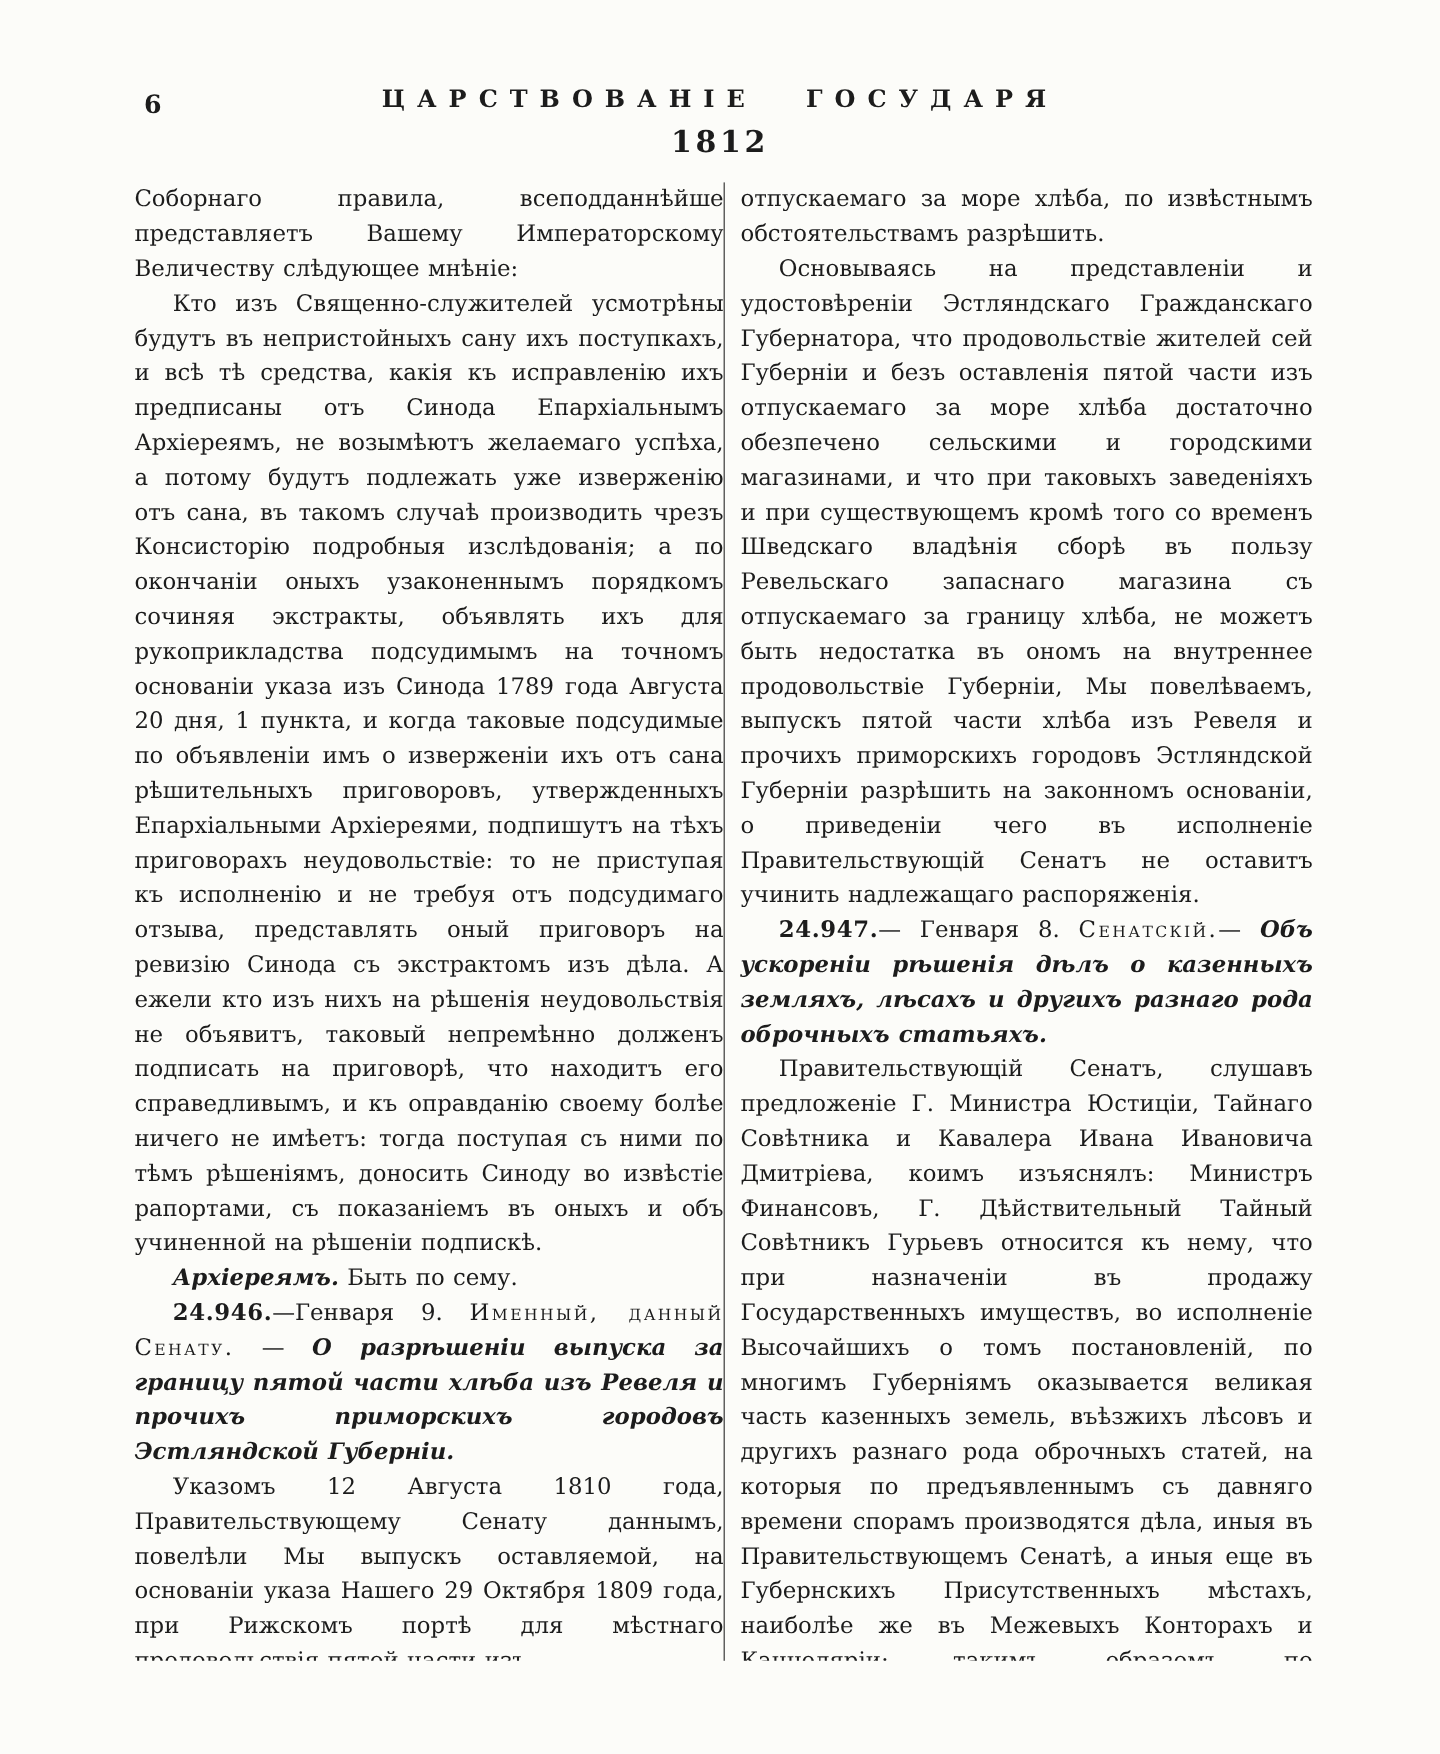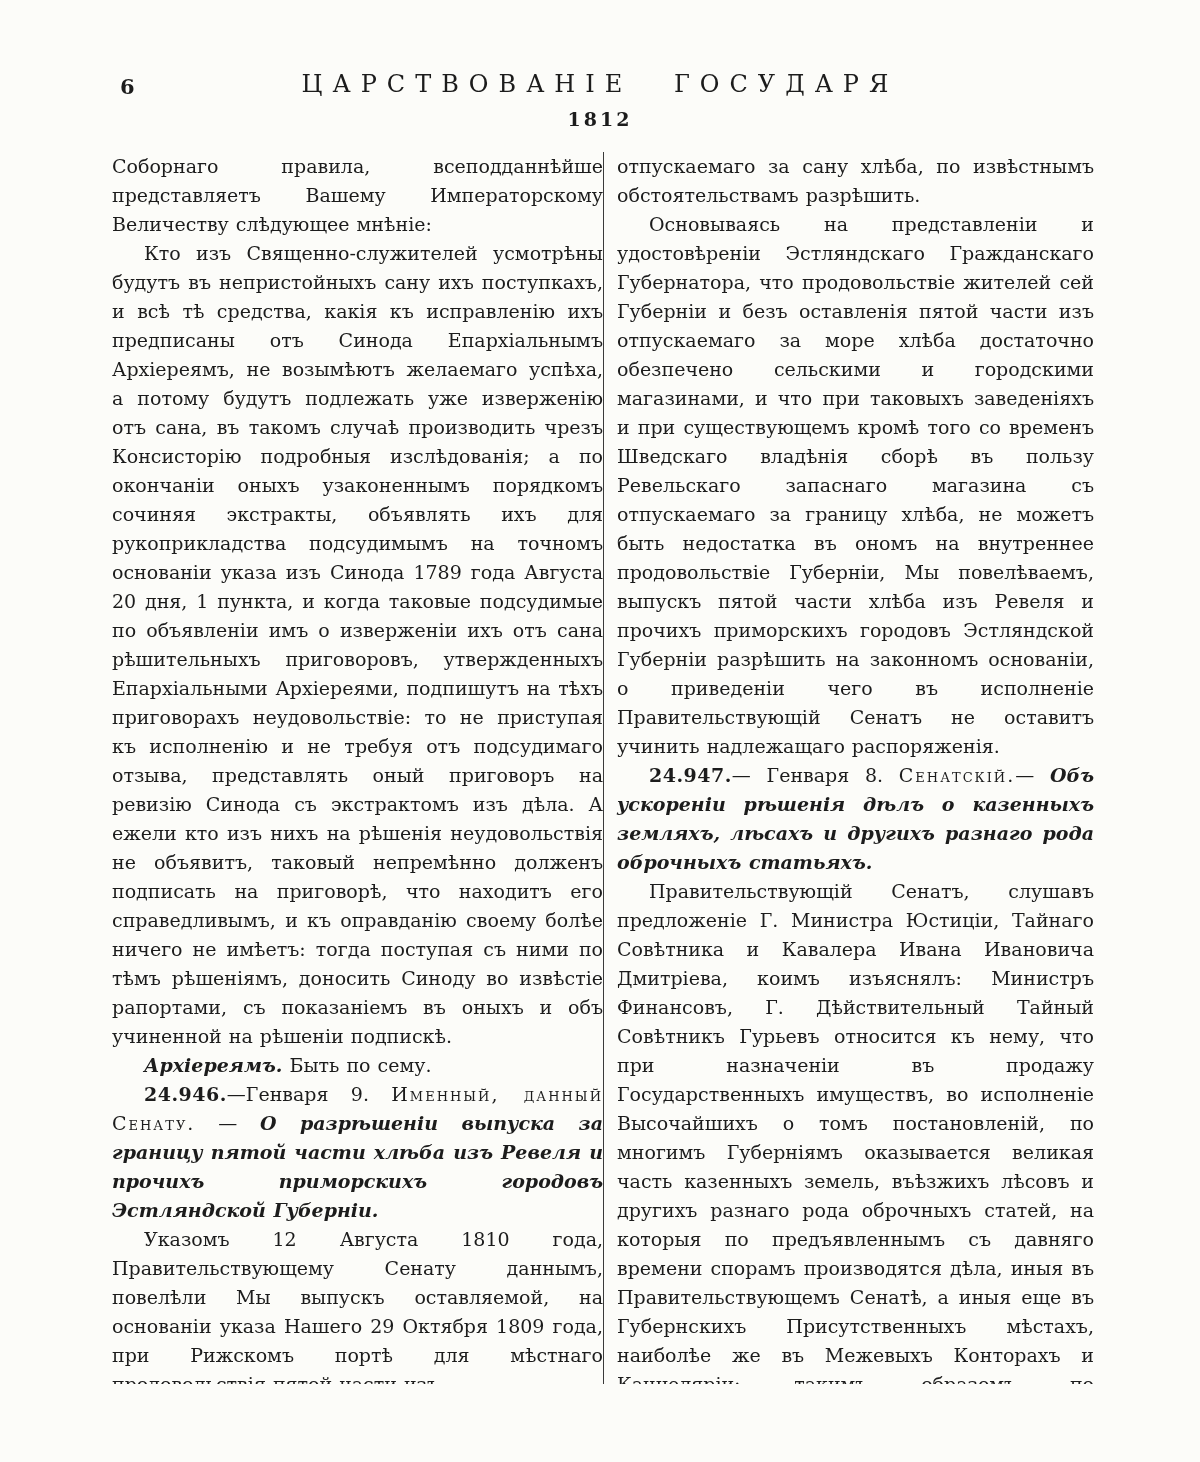--- a/index.html
+++ b/index.html
@@ -18,27 +18,27 @@
   }
   .page-number {
     position: absolute; top: 74px; left: 120px;
     font-size: 21px; font-weight: 700;
   }
   .header {
     position: absolute; top: 70px; left: 0; width: 100%;
     text-align: center;
   }
   .title {
-    font-size: 24px; font-weight: 400;
+    font-size: 20px; font-weight: 700;
     letter-spacing: 10px; word-spacing: 24px;
     white-space: nowrap;
   }
   .year {
     margin-top: 10px;
-    font-size: 19px; font-weight: 700; letter-spacing: 3px;
+    font-size: 25px; font-weight: 700; letter-spacing: 3px;
   }
   .columns {
     position: absolute; top: 152px; left: 112px;
     width: 982px; height: 1232px;
     display: flex;
   }
   .column { overflow: hidden; }
   .col-left {
     width: 492px; 
     border-right: 1px solid #3a3a3a;
@@ -72,20 +72,20 @@
 
   <div class="columns">
     <div class="column col-left" id="col-left">
         <p class="para"><span class="seg-normal">Соборнаго правила, всеподданнѣйше представляетъ Вашему Императорскому Величеству слѣдующее мнѣніе:</span></p>
         <p class="para indent"><span class="seg-normal">Кто изъ Священно-служителей усмотрѣны будутъ въ непристойныхъ сану ихъ поступкахъ, и всѣ тѣ средства, какія къ исправленію ихъ предписаны отъ Синода Епархіальнымъ Архіереямъ, не возымѣютъ желаемаго успѣха, а потому будутъ подлежать уже изверженію отъ сана, въ такомъ случаѣ производить чрезъ Консисторію подробныя изслѣдованія; а по окончаніи оныхъ узаконеннымъ порядкомъ сочиняя экстракты, объявлять ихъ для рукоприкладства подсудимымъ на точномъ основаніи указа изъ Синода 1789 года Августа 20 дня, 1 пункта, и когда таковые подсудимые по объявленіи имъ о изверженіи ихъ отъ сана рѣшительныхъ приговоровъ, утвержденныхъ Епархіальными Архіереями, подпишутъ на тѣхъ приговорахъ неудовольствіе: то не приступая къ исполненію и не требуя отъ подсудимаго отзыва, представлять оный приговоръ на ревизію Синода съ экстрактомъ изъ дѣла. А ежели кто изъ нихъ на рѣшенія неудовольствія не объявитъ, таковый непремѣнно долженъ подписать на приговорѣ, что находитъ его справедливымъ, и къ оправданію своему болѣе ничего не имѣетъ: тогда поступая съ ними по тѣмъ рѣшеніямъ, доносить Синоду во извѣстіе рапортами, съ показаніемъ въ оныхъ и объ учиненной на рѣшеніи подпискѣ.</span></p>
         <p class="para indent"><span class="seg-italic">Архіереямъ.</span><span class="seg-normal"> Быть по сему.</span></p>
         <p class="para indent"><span class="seg-bold">24.946.</span><span class="seg-normal">—Генваря 9. </span><span class="seg-smallcaps">Именный, данный Сенату.</span><span class="seg-normal"> — </span><span class="seg-italic">О разрѣшеніи выпуска за границу пятой части хлѣба изъ Ревеля и прочихъ приморскихъ городовъ Эстляндской Губерніи.</span></p>
         <p class="para indent"><span class="seg-normal">Указомъ 12 Августа 1810 года, Правительствующему Сенату даннымъ, повелѣли Мы выпускъ оставляемой, на основаніи указа Нашего 29 Октября 1809 года, при Рижскомъ портѣ для мѣстнаго продовольствія пятой части изъ</span></p>
       </div>
     <div class="column col-right" id="col-right">
-        <p class="para"><span class="seg-normal">отпускаемаго за сану хлѣба, по извѣстнымъ обстоятельствамъ разрѣшить.</span></p>
+        <p class="para"><span class="seg-normal">отпускаемаго за море хлѣба, по извѣстнымъ обстоятельствамъ разрѣшить.</span></p>
         <p class="para indent"><span class="seg-normal">Основываясь на представленіи и удостовѣреніи Эстляндскаго Гражданскаго Губернатора, что продовольствіе жителей сей Губерніи и безъ оставленія пятой части изъ отпускаемаго за море хлѣба достаточно обезпечено сельскими и городскими магазинами, и что при таковыхъ заведеніяхъ и при существующемъ кромѣ того со временъ Шведскаго владѣнія сборѣ въ пользу Ревельскаго запаснаго магазина съ отпускаемаго за границу хлѣба, не можетъ быть недостатка въ ономъ на внутреннее продовольствіе Губерніи, Мы повелѣваемъ, выпускъ пятой части хлѣба изъ Ревеля и прочихъ приморскихъ городовъ Эстляндской Губерніи разрѣшить на законномъ основаніи, о приведеніи чего въ исполненіе Правительствующій Сенатъ не оставитъ учинить надлежащаго распоряженія.</span></p>
         <p class="para indent"><span class="seg-bold">24.947.</span><span class="seg-normal">— Генваря 8. </span><span class="seg-smallcaps">Сенатскій.</span><span class="seg-normal">— </span><span class="seg-italic">Объ ускореніи рѣшенія дѣлъ о казенныхъ земляхъ, лѣсахъ и другихъ разнаго рода оброчныхъ статьяхъ.</span></p>
         <p class="para indent"><span class="seg-normal">Правительствующій Сенатъ, слушавъ предложеніе Г. Министра Юстиціи, Тайнаго Совѣтника и Кавалера Ивана Ивановича Дмитріева, коимъ изъяснялъ: Министръ Финансовъ, Г. Дѣйствительный Тайный Совѣтникъ Гурьевъ относится къ нему, что при назначеніи въ продажу Государственныхъ имуществъ, во исполненіе Высочайшихъ о томъ постановленій, по многимъ Губерніямъ оказывается великая часть казенныхъ земель, въѣзжихъ лѣсовъ и другихъ разнаго рода оброчныхъ статей, на которыя по предъявленнымъ съ давняго времени спорамъ производятся дѣла, иныя въ Правительствующемъ Сенатѣ, а иныя еще въ Губернскихъ Присутственныхъ мѣстахъ, наиболѣе же въ Межевыхъ Конторахъ и Канцеляріи; такимъ образомъ по неразрѣшенію споровъ и по неизвѣстности, дѣйствительно ли принадле-</span></p>
       </div>
   </div>
 
 </div>
 
 </body></html>

